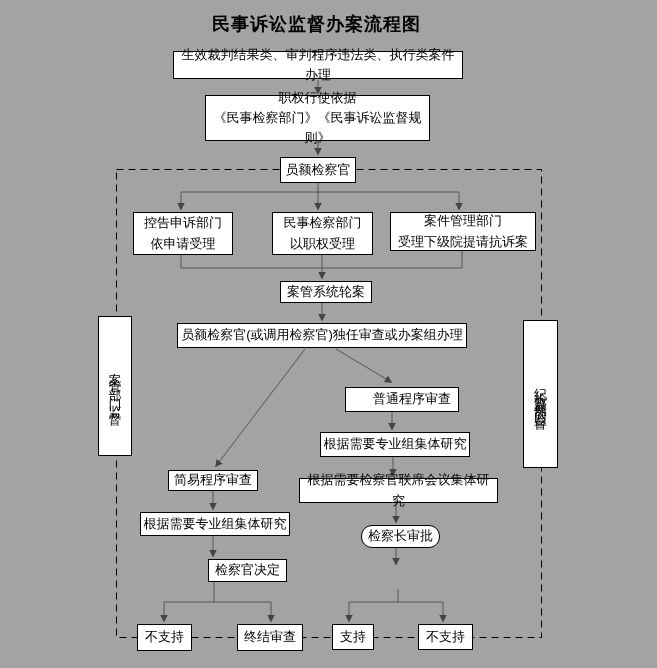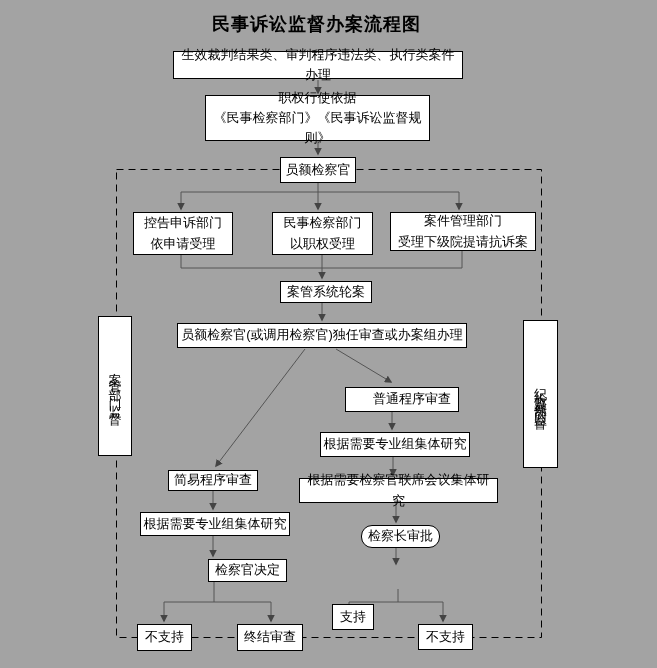--- a/index.html
+++ b/index.html
@@ -103,17 +103,17 @@
   <div class="node" style="left:168px;top:470px;width:90px;height:21px;">简易程序审查</div>
 
   <div class="node" style="left:140px;top:512px;width:150px;height:24px;">根据需要专业组集体研究</div>
 
   <div class="node" style="left:174px;top:559px;width:79px;height:23px;margin-left:34px;">检察官决定</div>
 
   <div class="node" style="left:137px;top:624px;width:55px;height:27px;">不支持</div>
 
   <div class="node" style="left:237px;top:624px;width:66px;height:27px;">终结审查</div>
 
-  <div class="node" style="left:332px;top:604px;width:42px;height:26px;">支持</div>
+  <div class="node" style="left:332px;top:624px;width:42px;height:26px;">支持</div>
 
   <div class="node" style="left:418px;top:624px;width:55px;height:26px;">不支持</div>
 
 </div>
 
 </body></html>

